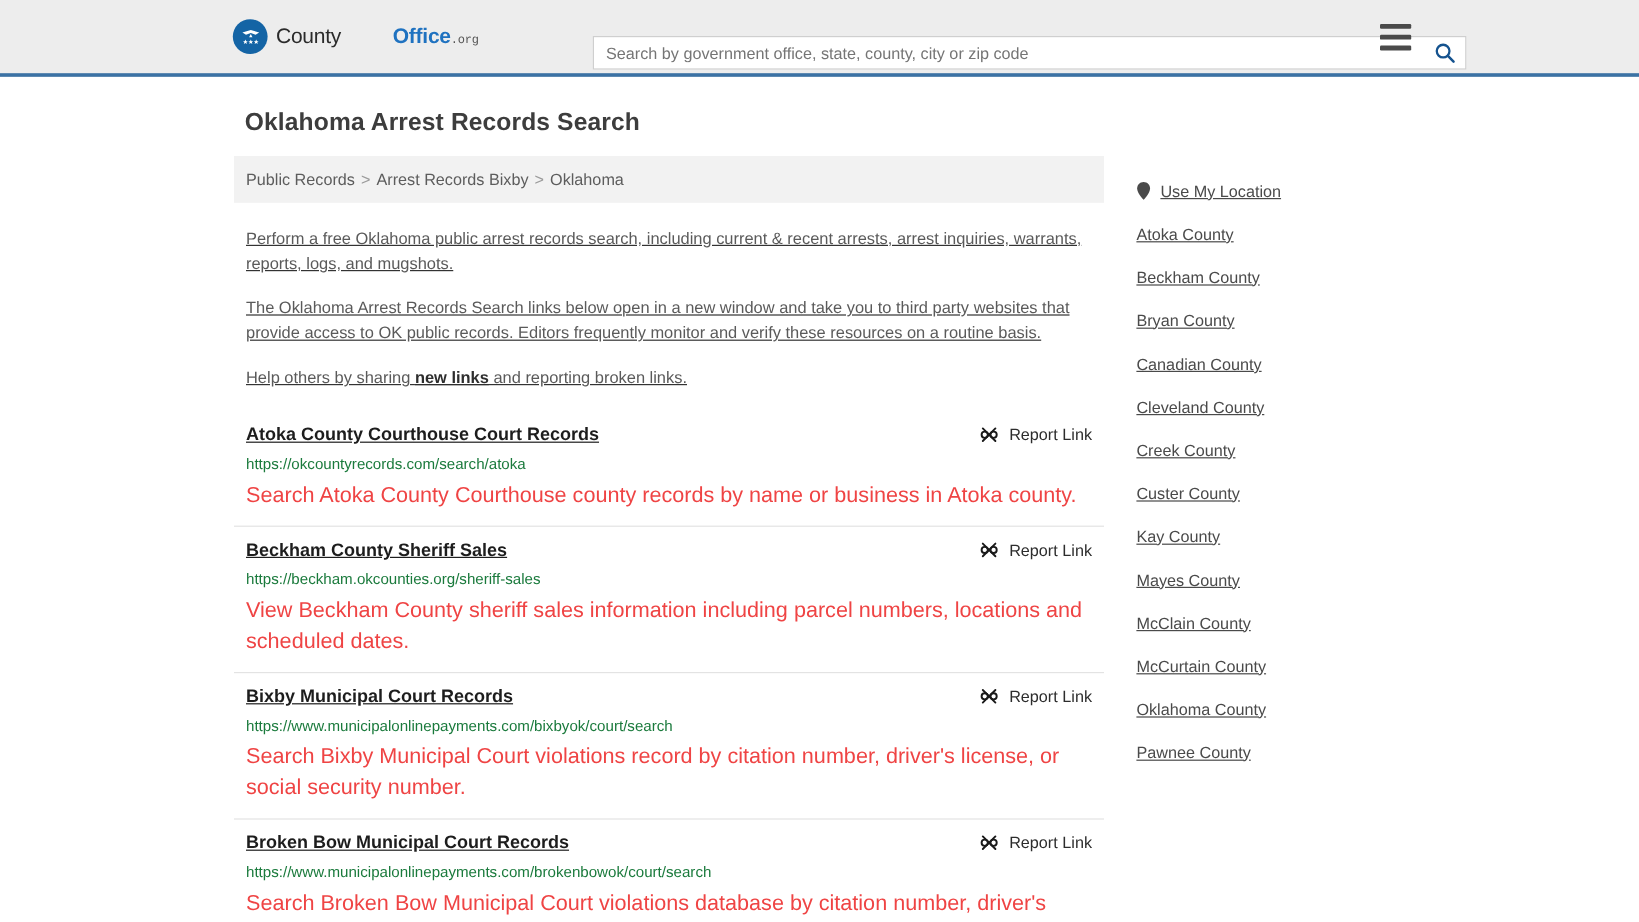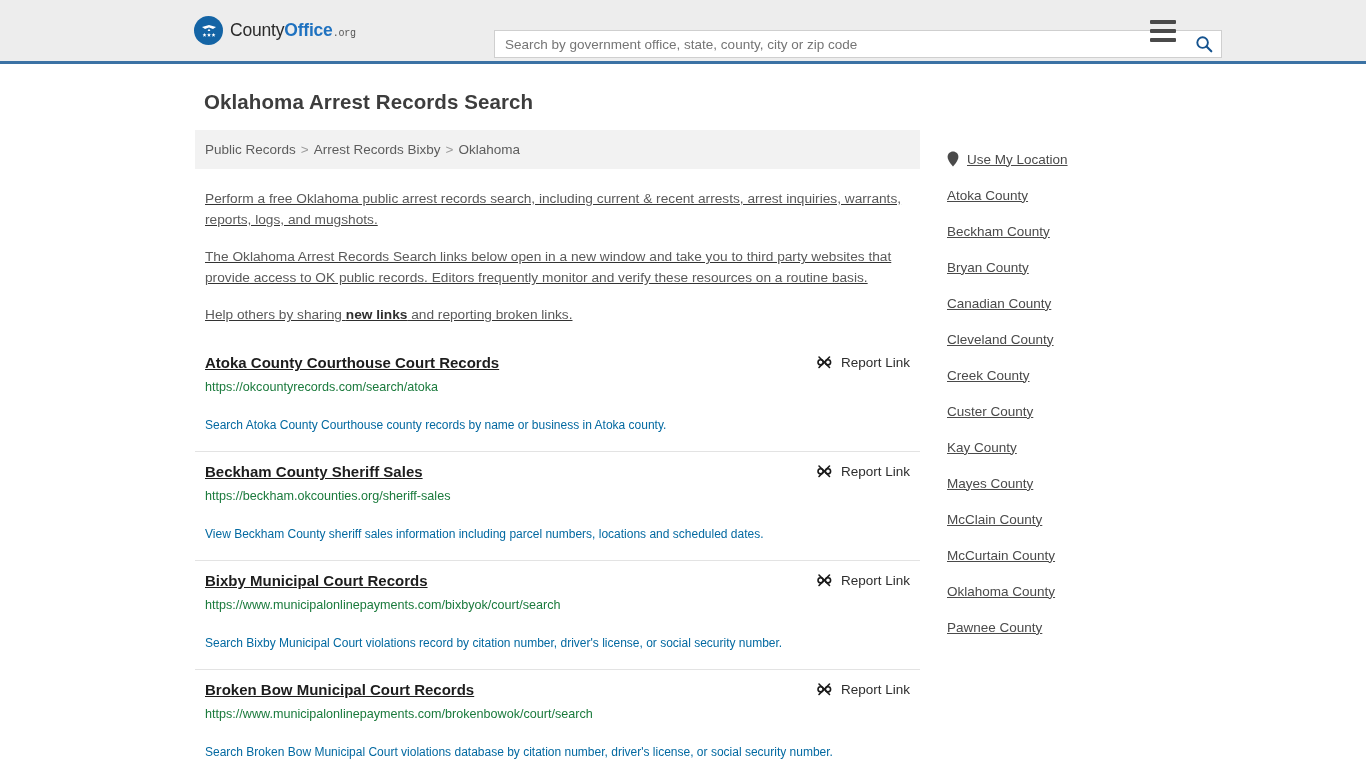--- a/index.html
+++ b/index.html
@@ -37,21 +37,21 @@
     flex: none;
     position: relative;
   }
   .logo-mark svg { display: block; }
   .logo-text {
     font-size: 17.5px;
     letter-spacing: -0.2px;
     white-space: nowrap;
   }
   .logo-text .c1 { color: #2b2b2b; }
-  .logo-text .c2 { color: #1f72c0; font-weight: bold; }
+  .logo-text .c2 { color: #1f72c0; font-weight: bold; margin-left: 43px; }
   .logo-text .c3 { color: #555555; font-size: 10px; font-family: Liberation Mono, monospace; }
 
   .search-wrap {
     position: absolute;
     left: 494px;
     top: 30px;
     width: 728px;
     height: 28px;
     background: #ffffff;
     border: 1px solid #cfcfcf;
@@ -180,24 +180,24 @@
   }
   .report-link svg { display: block; }
   .result-url {
     font-size: 12.6px;
     color: #1a7a3c;
     margin-top: 6px;
     line-height: 16px;
     word-break: break-all;
   }
   .result-desc {
-    font-size: 12px;
-    color: #0369a1;
+    font-size: 18px;
+    color: #ef4444;
     line-height: 26px;
-    margin-top: 17px;
+    margin-top: 4px;
   }
 
   
   .side-box {
     background: #f2f2f2;
     padding: 13px 12px 15px 12px;
   }
   .side-title {
     font-size: 15.5px;
     font-weight: bold;

